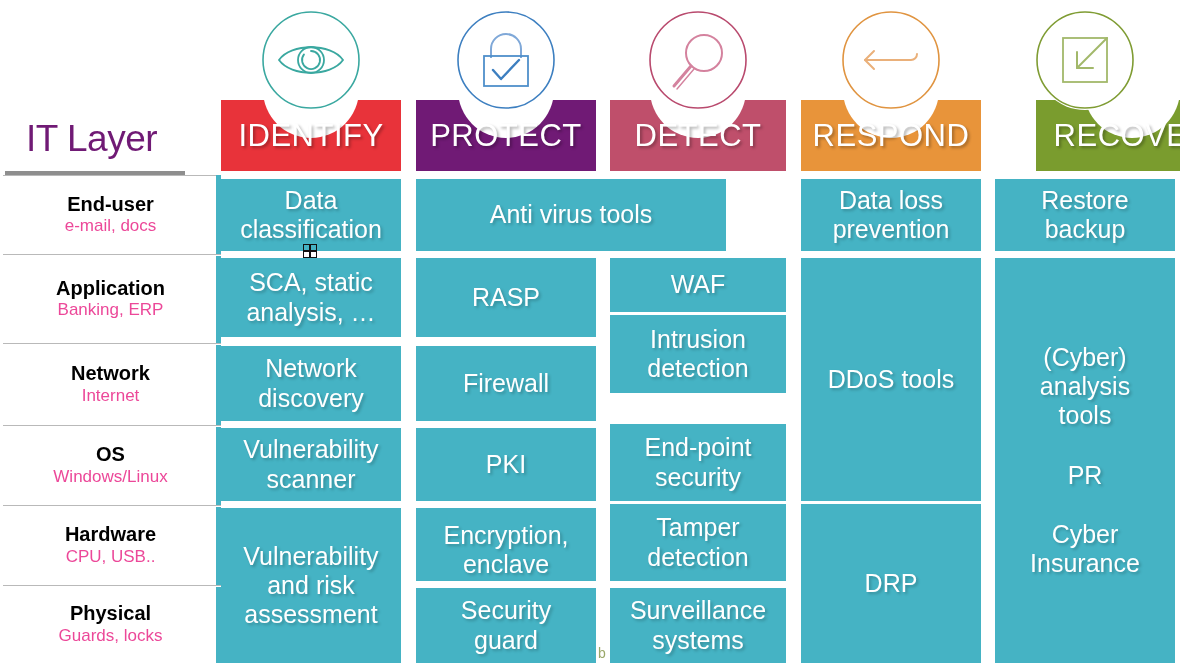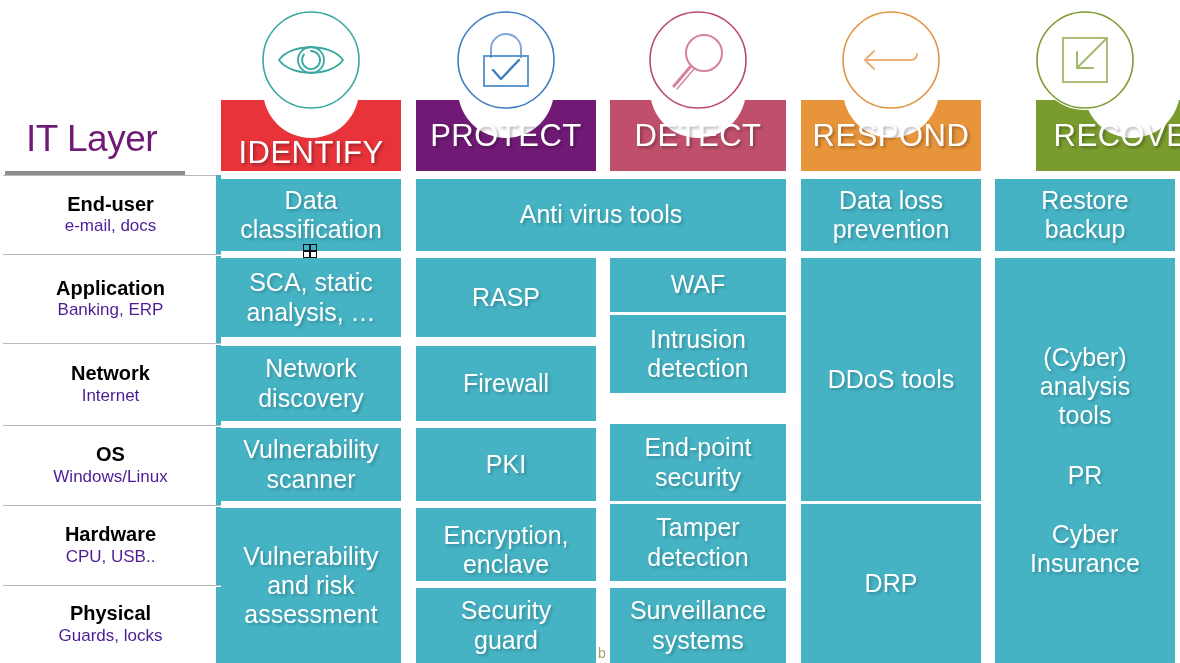--- a/index.html
+++ b/index.html
@@ -21,21 +21,21 @@
     position: absolute; left: 5px; top: 171px;
     width: 180px; height: 5px; background: #8e8e8e;
   }
   .layer-cell {
     position: absolute; left: 0; width: 221px;
     display: flex; flex-direction: column;
     align-items: center; justify-content: center;
     text-align: center; line-height: 1.08;
   }
   .layer-name { font-size: 20px; font-weight: bold; color: #000000; white-space: nowrap; }
-  .layer-sub  { font-size: 17px; color: #4c1d95; margin-top: 2px; white-space: nowrap; }
+  .layer-sub  { font-size: 17px; color: #ec4899; margin-top: 2px; white-space: nowrap; }
   .row-rule {
     position: absolute; left: 3px; width: 218px; height: 1px; background: #b9b9b9;
   }
   .sidebar-accent {
     position: absolute; left: 216px; width: 5px; background: #45b3c4;
   }
 
   
   .fn-header {
     position: absolute; top: 100px; height: 71px;
@@ -137,21 +137,21 @@
   <div class="row-rule" style="top:505px;"></div>
   <div class="row-rule" style="top:585px;"></div>
 
   <div class="sidebar-accent" style="top:175px;height:79px;"></div>
   <div class="sidebar-accent" style="top:256px;height:87px;"></div>
   <div class="sidebar-accent" style="top:345px;height:80px;"></div>
   <div class="sidebar-accent" style="top:427px;height:78px;"></div>
   <div class="sidebar-accent" style="top:507px;height:78px;"></div>
   <div class="sidebar-accent" style="top:587px;height:76px;"></div>
 
-  <div class="fn-header" style="left:221px;width:180px;background:#e8333a;align-items:flex-end;">
+  <div class="fn-header" style="left:221px;width:180px;background:#e8333a;">
     <div class="notch"></div>
     <span class="fn-label">IDENTIFY</span>
   </div>
   <div class="fn-header" style="left:416px;width:180px;background:#701a75;">
     <div class="notch"></div>
     <span class="fn-label">PROTECT</span>
   </div>
   <div class="fn-header" style="left:610px;width:176px;background:#bf4f6b;">
     <div class="notch"></div>
     <span class="fn-label">DETECT</span>
@@ -234,21 +234,21 @@
       </div>
   </div>
   <div class="cell" style="left:221px;top:508px;width:180px;height:155px;">
     <div class="cell-text">
         <span class="ln">Vulnerability</span>
         <span class="ln">and risk</span>
         <span class="ln">assessment</span>
       </div>
   </div>
 
-  <div class="cell" style="left:416px;top:179px;width:370px;height:72px;">
+  <div class="cell" style="left:416px;top:179px;width:310px;height:72px;">
     <div class="cell-text">
         <span class="ln">Anti virus tools</span>
       </div>
   </div>
 
   <div class="cell" style="left:416px;top:258px;width:180px;height:79px;">
     <div class="cell-text">
         <span class="ln">RASP</span>
       </div>
   </div>

